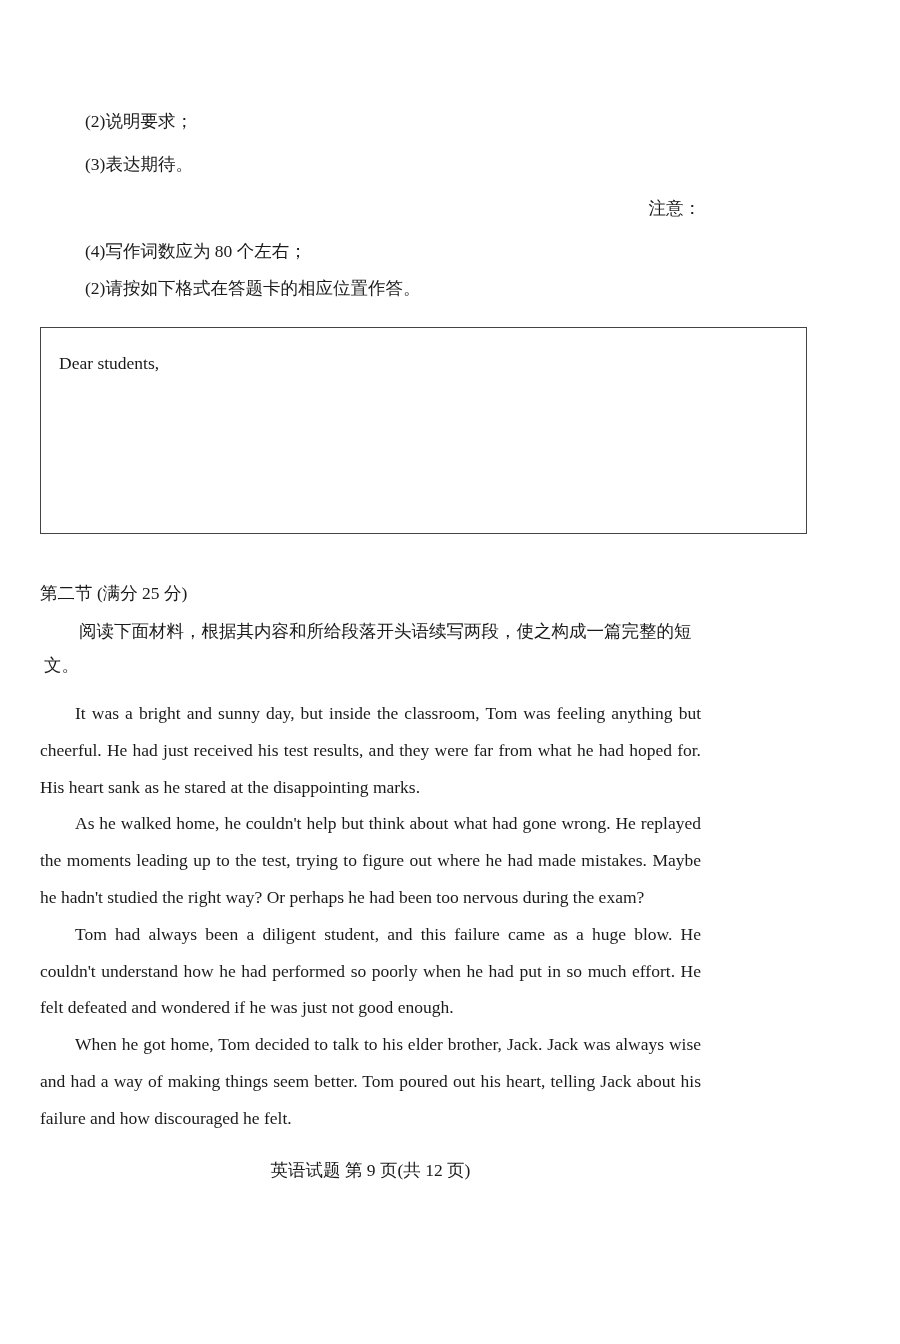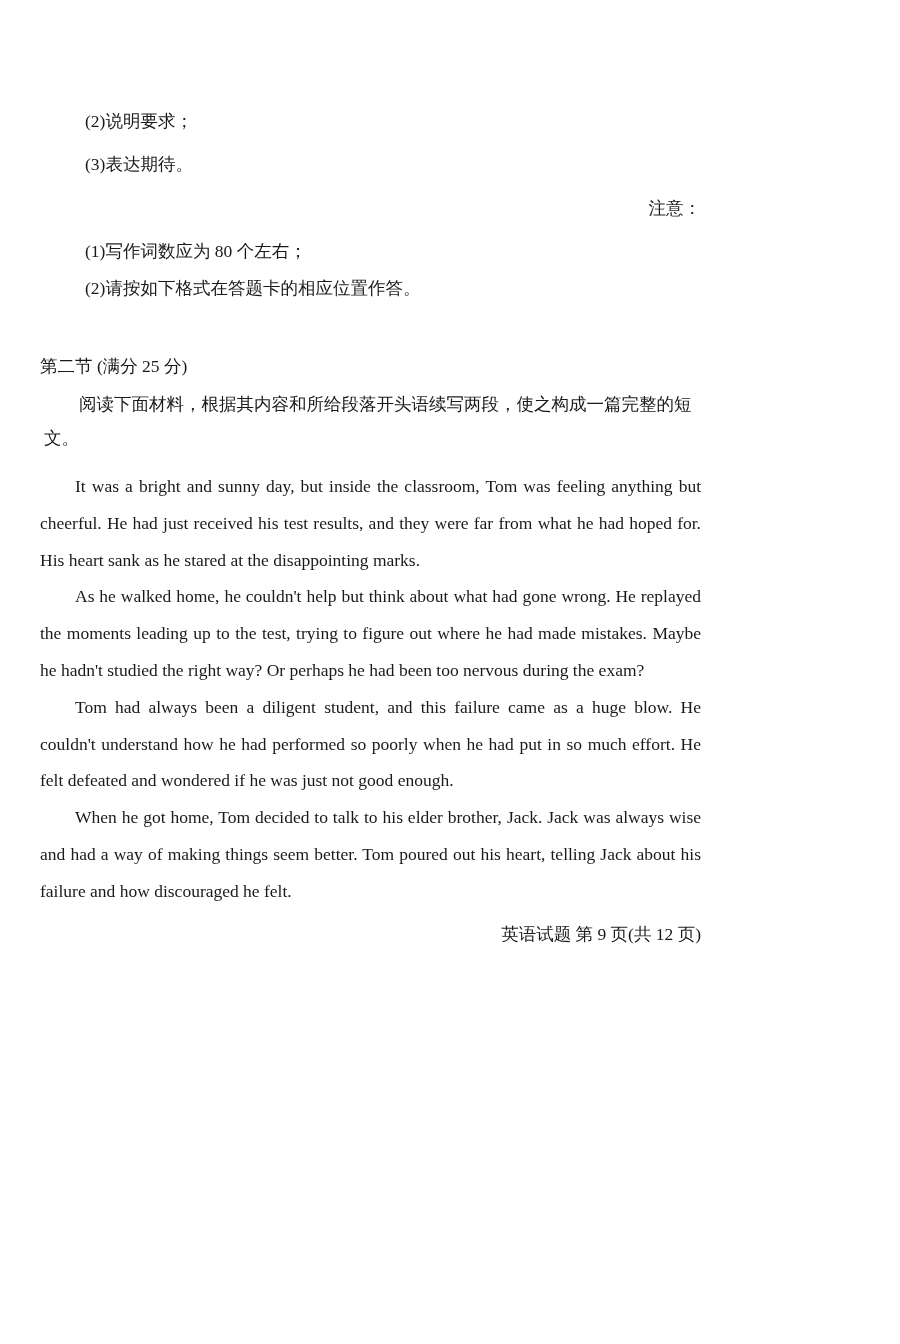--- a/index.html
+++ b/index.html
@@ -58,38 +58,41 @@
   .story {
     margin-top: 13px;
   }
   .story p {
     margin: 0;
     text-indent: 2em;
     line-height: 36.8px;
     text-align: justify;
   }
   .page-footer {
-    margin-top: 6px;
-    text-align: right;
+    margin-top: 15px;
+    text-align: center;
     line-height: 36px;
   }
 </style>
 </head>
 <body>
 
 <div class="page">
 
   <p class="cn-indent">(2)说明要求；</p>
   <p class="cn-indent">(3)表达期待。</p>
 
   <p class="notice-label">注意：</p>
 
-  <p class="cn-indent tight">(1)写作词数应为 80 个左右；</p>
+  <p class="cn-indent tight">(4)写作词数应为 80 个左右；</p>
   <p class="cn-indent tight">(2)请按如下格式在答题卡的相应位置作答。</p>
 
+  <div class="answer-box">
+    <div class="salutation">Dear students,</div>
+  </div>
 
   <p class="section-heading">第二节 (满分 25 分)</p>
   <p class="section-instruction">阅读下面材料，根据其内容和所给段落开头语续写两段，使之构成一篇完整的短文。</p>
 
   <div class="story">
     <p>It was a bright and sunny day, but inside the classroom, Tom was feeling anything but cheerful. He had just received his test results, and they were far from what he had hoped for. His heart sank as he stared at the disappointing marks.</p>
     <p>As he walked home, he couldn't help but think about what had gone wrong. He replayed the moments leading up to the test, trying to figure out where he had made mistakes. Maybe he hadn't studied the right way? Or perhaps he had been too nervous during the exam?</p>
     <p>Tom had always been a diligent student, and this failure came as a huge blow. He couldn't understand how he had performed so poorly when he had put in so much effort. He felt defeated and wondered if he was just not good enough.</p>
     <p>When he got home, Tom decided to talk to his elder brother, Jack. Jack was always wise and had a way of making things seem better. Tom poured out his heart, telling Jack about his failure and how discouraged he felt.</p>
   </div>

